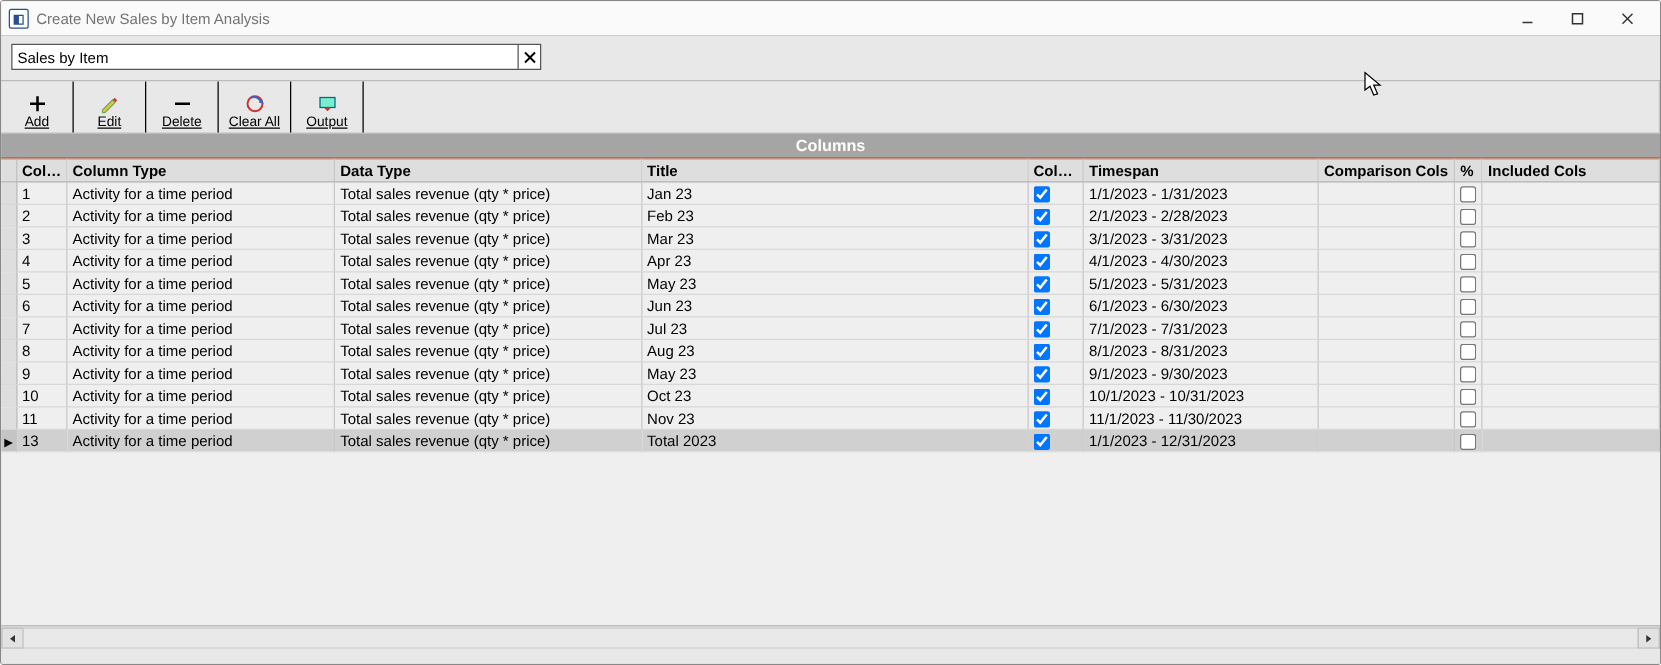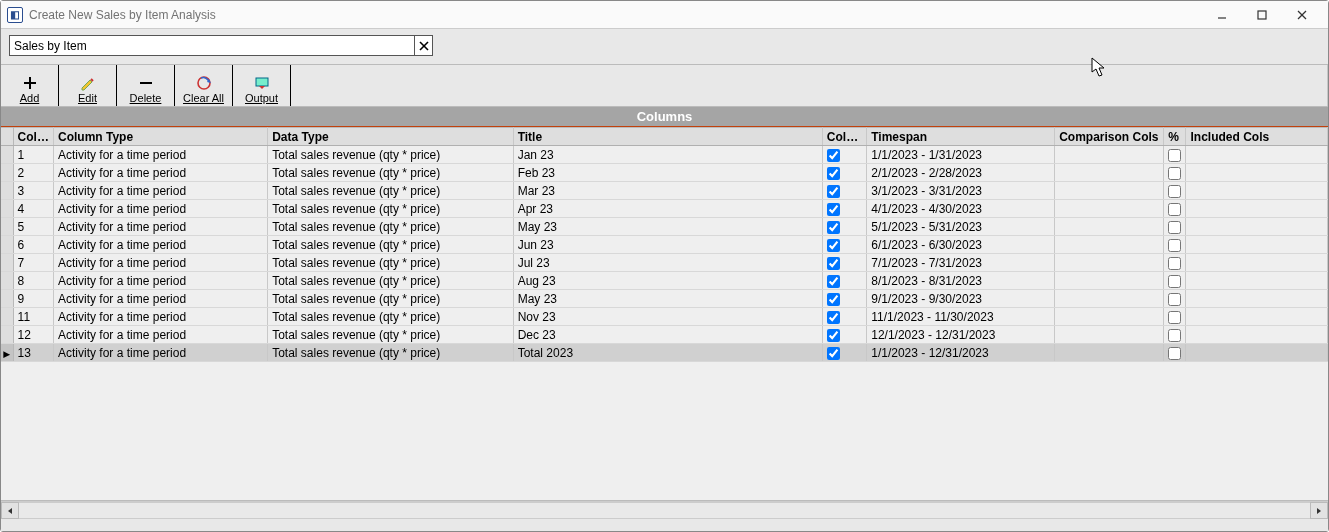--- a/index.html
+++ b/index.html
@@ -425,38 +425,38 @@
             <td class="col-dtype">Total sales revenue (qty * price)</td>
             <td class="col-title">May 23</td>
             <td class="col-vis"><input type="checkbox" checked="" style=""></td>
             <td class="col-time">9/1/2023 - 9/30/2023</td>
             <td class="col-comp"></td>
             <td class="col-pct"><input type="checkbox" style=""></td>
             <td class="col-incl"></td>
           </tr>
           <tr>
             <td class="rowhdr"></td>
+            <td class="col-id">10</td>
+            <td class="col-type">Activity for a time period</td>
+            <td class="col-dtype">Total sales revenue (qty * price)</td>
+            <td class="col-title">Oct 23</td>
+            <td class="col-vis"><input type="checkbox" checked="" style=""></td>
+            <td class="col-time">10/1/2023 - 10/31/2023</td>
+            <td class="col-comp"></td>
+            <td class="col-pct"><input type="checkbox" style=""></td>
+            <td class="col-incl"></td>
+          </tr>
+          <tr>
+            <td class="rowhdr"></td>
             <td class="col-id">11</td>
             <td class="col-type">Activity for a time period</td>
             <td class="col-dtype">Total sales revenue (qty * price)</td>
             <td class="col-title">Nov 23</td>
             <td class="col-vis"><input type="checkbox" checked="" style=""></td>
             <td class="col-time">11/1/2023 - 11/30/2023</td>
-            <td class="col-comp"></td>
-            <td class="col-pct"><input type="checkbox" style=""></td>
-            <td class="col-incl"></td>
-          </tr>
-          <tr>
-            <td class="rowhdr"></td>
-            <td class="col-id">12</td>
-            <td class="col-type">Activity for a time period</td>
-            <td class="col-dtype">Total sales revenue (qty * price)</td>
-            <td class="col-title">Dec 23</td>
-            <td class="col-vis"><input type="checkbox" checked="" style=""></td>
-            <td class="col-time">12/1/2023 - 12/31/2023</td>
             <td class="col-comp"></td>
             <td class="col-pct"><input type="checkbox" style=""></td>
             <td class="col-incl"></td>
           </tr>
           <tr class="selected">
             <td class="rowhdr"><span class="row-pointer">▶</span></td>
             <td class="col-id">13</td>
             <td class="col-type">Activity for a time period</td>
             <td class="col-dtype">Total sales revenue (qty * price)</td>
             <td class="col-title">Total 2023</td>

